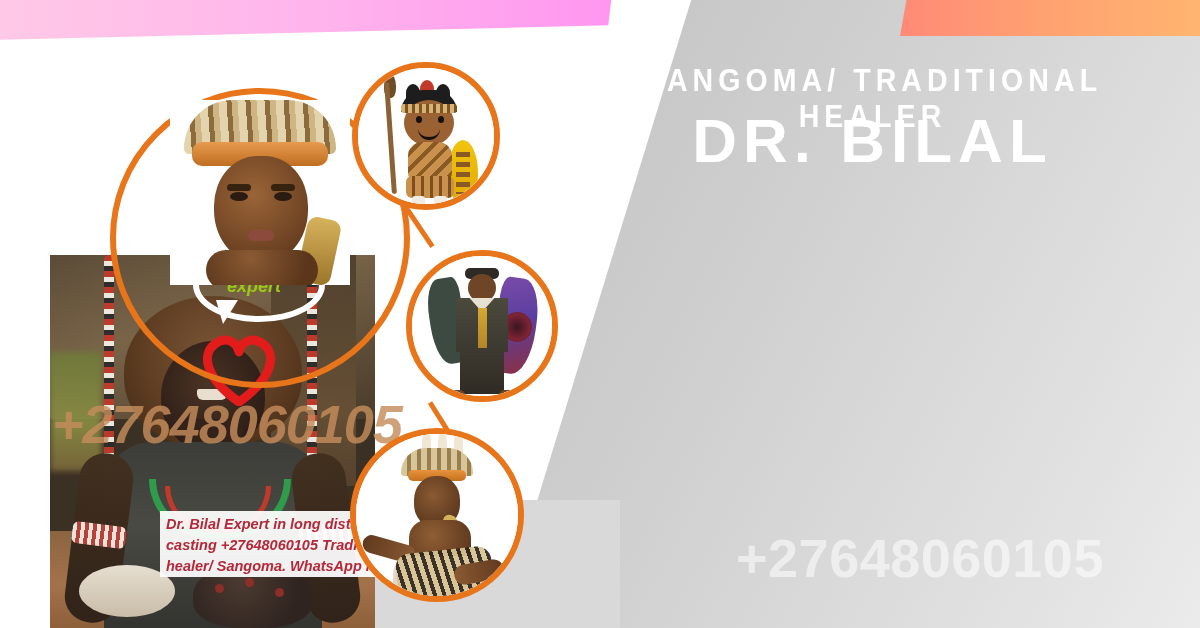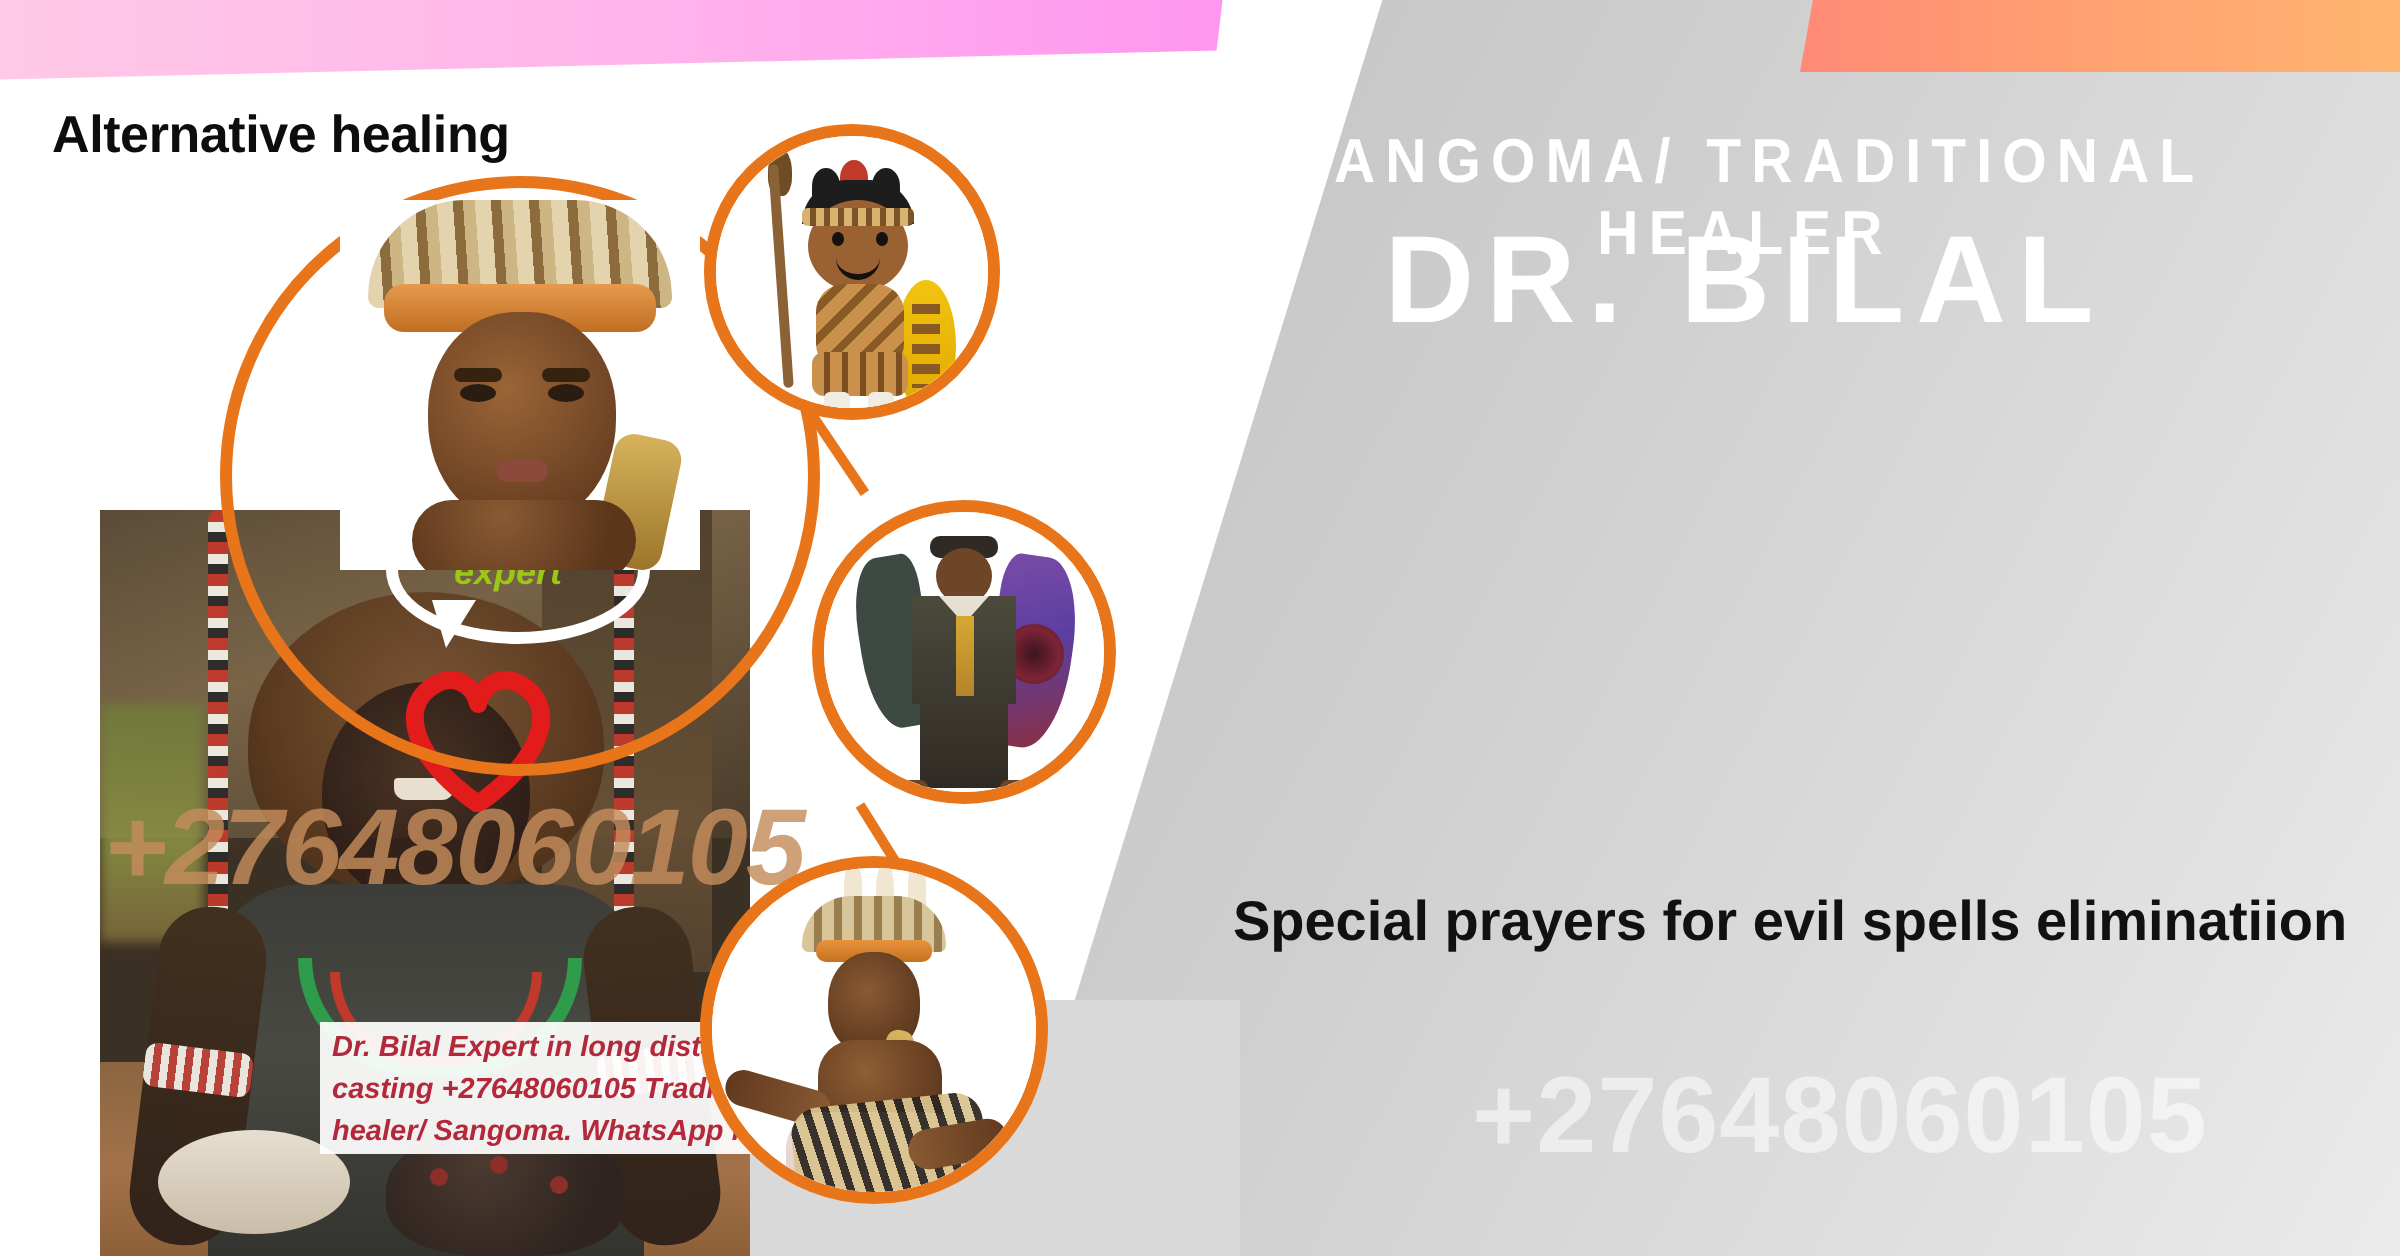--- a/index.html
+++ b/index.html
@@ -273,21 +273,20 @@
 <body>
 
 <div id="poster">
 
   <div class="gray-panel"></div>
   <div class="gray-foot"></div>
   <div class="white-wedge"></div>
   <div class="pink-bar"></div>
   <div class="orange-bar"></div>
 
-  <div class="alt-heal">Alternative healing</div>
 
   <div class="photo">
     <div class="hutwall"></div>
     <div class="greenery"></div>
     <div class="doorframe"></div>
     <div class="ground"></div>
     <div class="beadstrand a"></div>
     <div class="beadstrand b"></div>
     <div class="fig-hair"></div>
     <div class="fig-face"></div>
@@ -390,16 +389,15 @@
     <div class="s-sash"></div>
     <div class="s-torso"></div>
     <div class="s-arm"></div>
     <div class="s-wrap"></div>
     <div class="s-grass"></div>
     <div class="s-leg"></div>
   </div>
 
   <div class="kicker">SANGOMA/ TRADITIONAL HEALER</div>
   <div class="bigname">DR. BILAL</div>
-  <div class="blackblock">Special prayers for  evil spells eliminatiion</div>
   <div class="bigphone">+27648060105</div>
 
 </div>
 
 </body></html>

